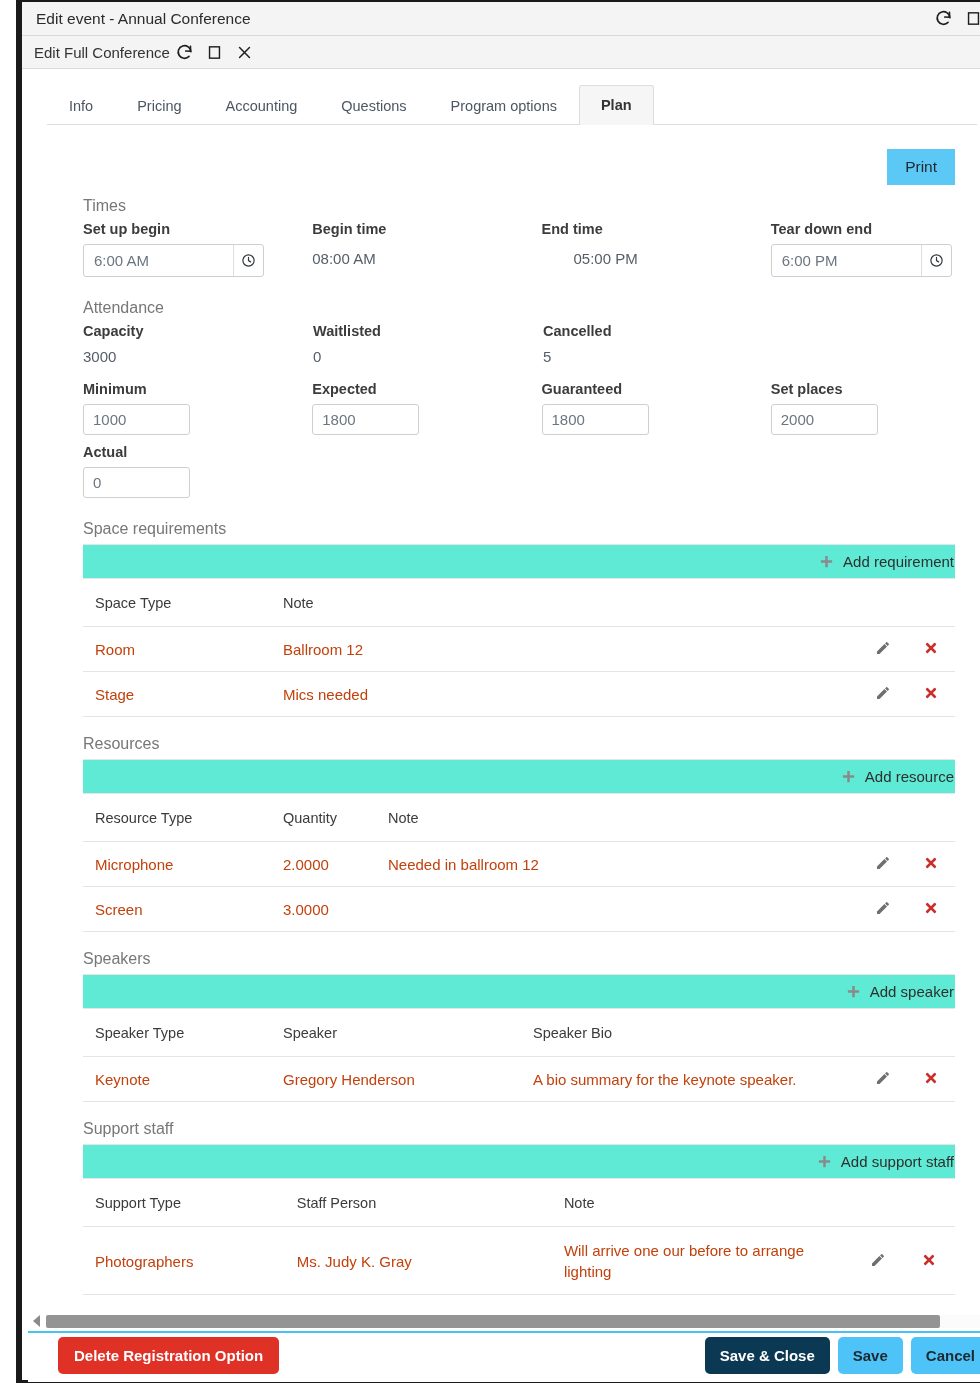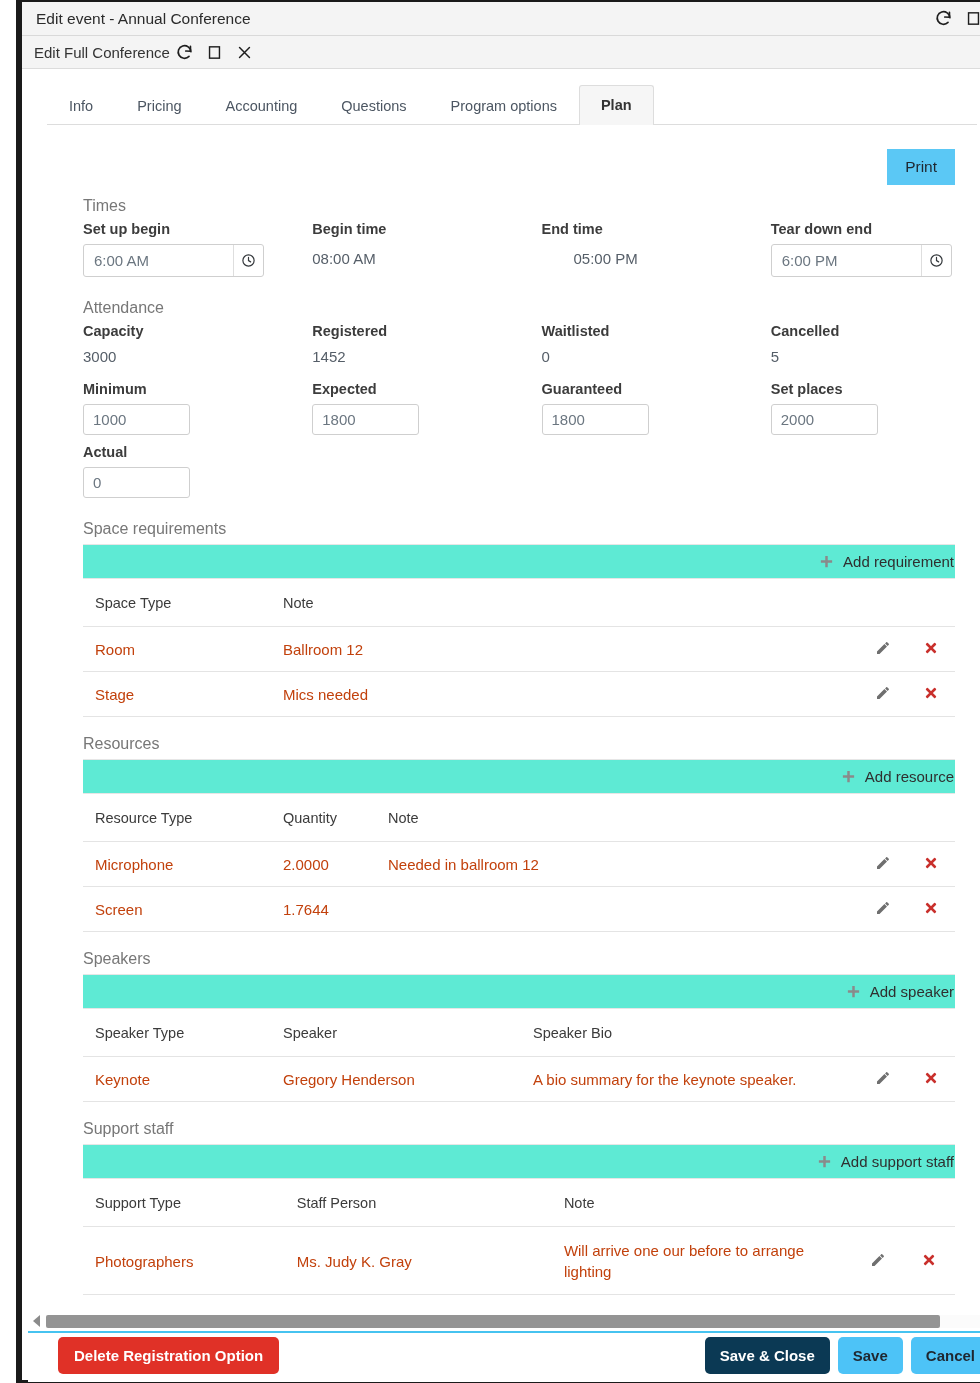--- a/index.html
+++ b/index.html
@@ -398,24 +398,20 @@
       </div>
     </div>
 
     <div class="sec-title" style="margin-top:22px;">Attendance</div>
     <div class="field-row">
       <div class="field-col">
         <span class="field-label">Capacity</span>
         <span class="field-static">3000</span>
       </div>
       <div class="field-col">
-        <span class="field-label">Registered</span>
-        <span class="field-static">1452</span>
-      </div>
-      <div class="field-col">
         <span class="field-label">Waitlisted</span>
         <span class="field-static">0</span>
       </div>
       <div class="field-col">
         <span class="field-label">Cancelled</span>
         <span class="field-static">5</span>
       </div>
     </div>
 
     <div class="field-row" style="margin-top:9px;">
@@ -540,21 +536,21 @@
                   </svg>
                 </span></td>
           <td class="act-cell"><span class="xdel">
                   <svg width="16" height="16" viewBox="0 0 24 24" fill="currentColor">
                     <path d="M18.6 6.6 17.4 5.4 12 10.8 6.6 5.4 5.4 6.6 10.8 12l-5.4 5.4 1.2 1.2 5.4-5.4 5.4 5.4 1.2-1.2-5.4-5.4z" stroke="currentColor" stroke-width="2.3" stroke-linejoin="round"></path>
                   </svg>
                 </span></td>
         </tr>
         <tr>
           <td>Screen</td>
-          <td>1.7644</td>
+          <td>3.0000</td>
           <td></td>
           <td class="act-cell"><span class="pencil">
                   <svg width="16" height="16" viewBox="0 0 24 24" fill="currentColor">
                     <path d="M3 17.2V21h3.8L18 9.9 14.1 6zM20.7 7.1c.4-.4.4-1 0-1.4l-2.4-2.4c-.4-.4-1-.4-1.4 0l-1.8 1.8L18.9 9z"></path>
                   </svg>
                 </span></td>
           <td class="act-cell"><span class="xdel">
                   <svg width="16" height="16" viewBox="0 0 24 24" fill="currentColor">
                     <path d="M18.6 6.6 17.4 5.4 12 10.8 6.6 5.4 5.4 6.6 10.8 12l-5.4 5.4 1.2 1.2 5.4-5.4 5.4 5.4 1.2-1.2-5.4-5.4z" stroke="currentColor" stroke-width="2.3" stroke-linejoin="round"></path>
                   </svg>

